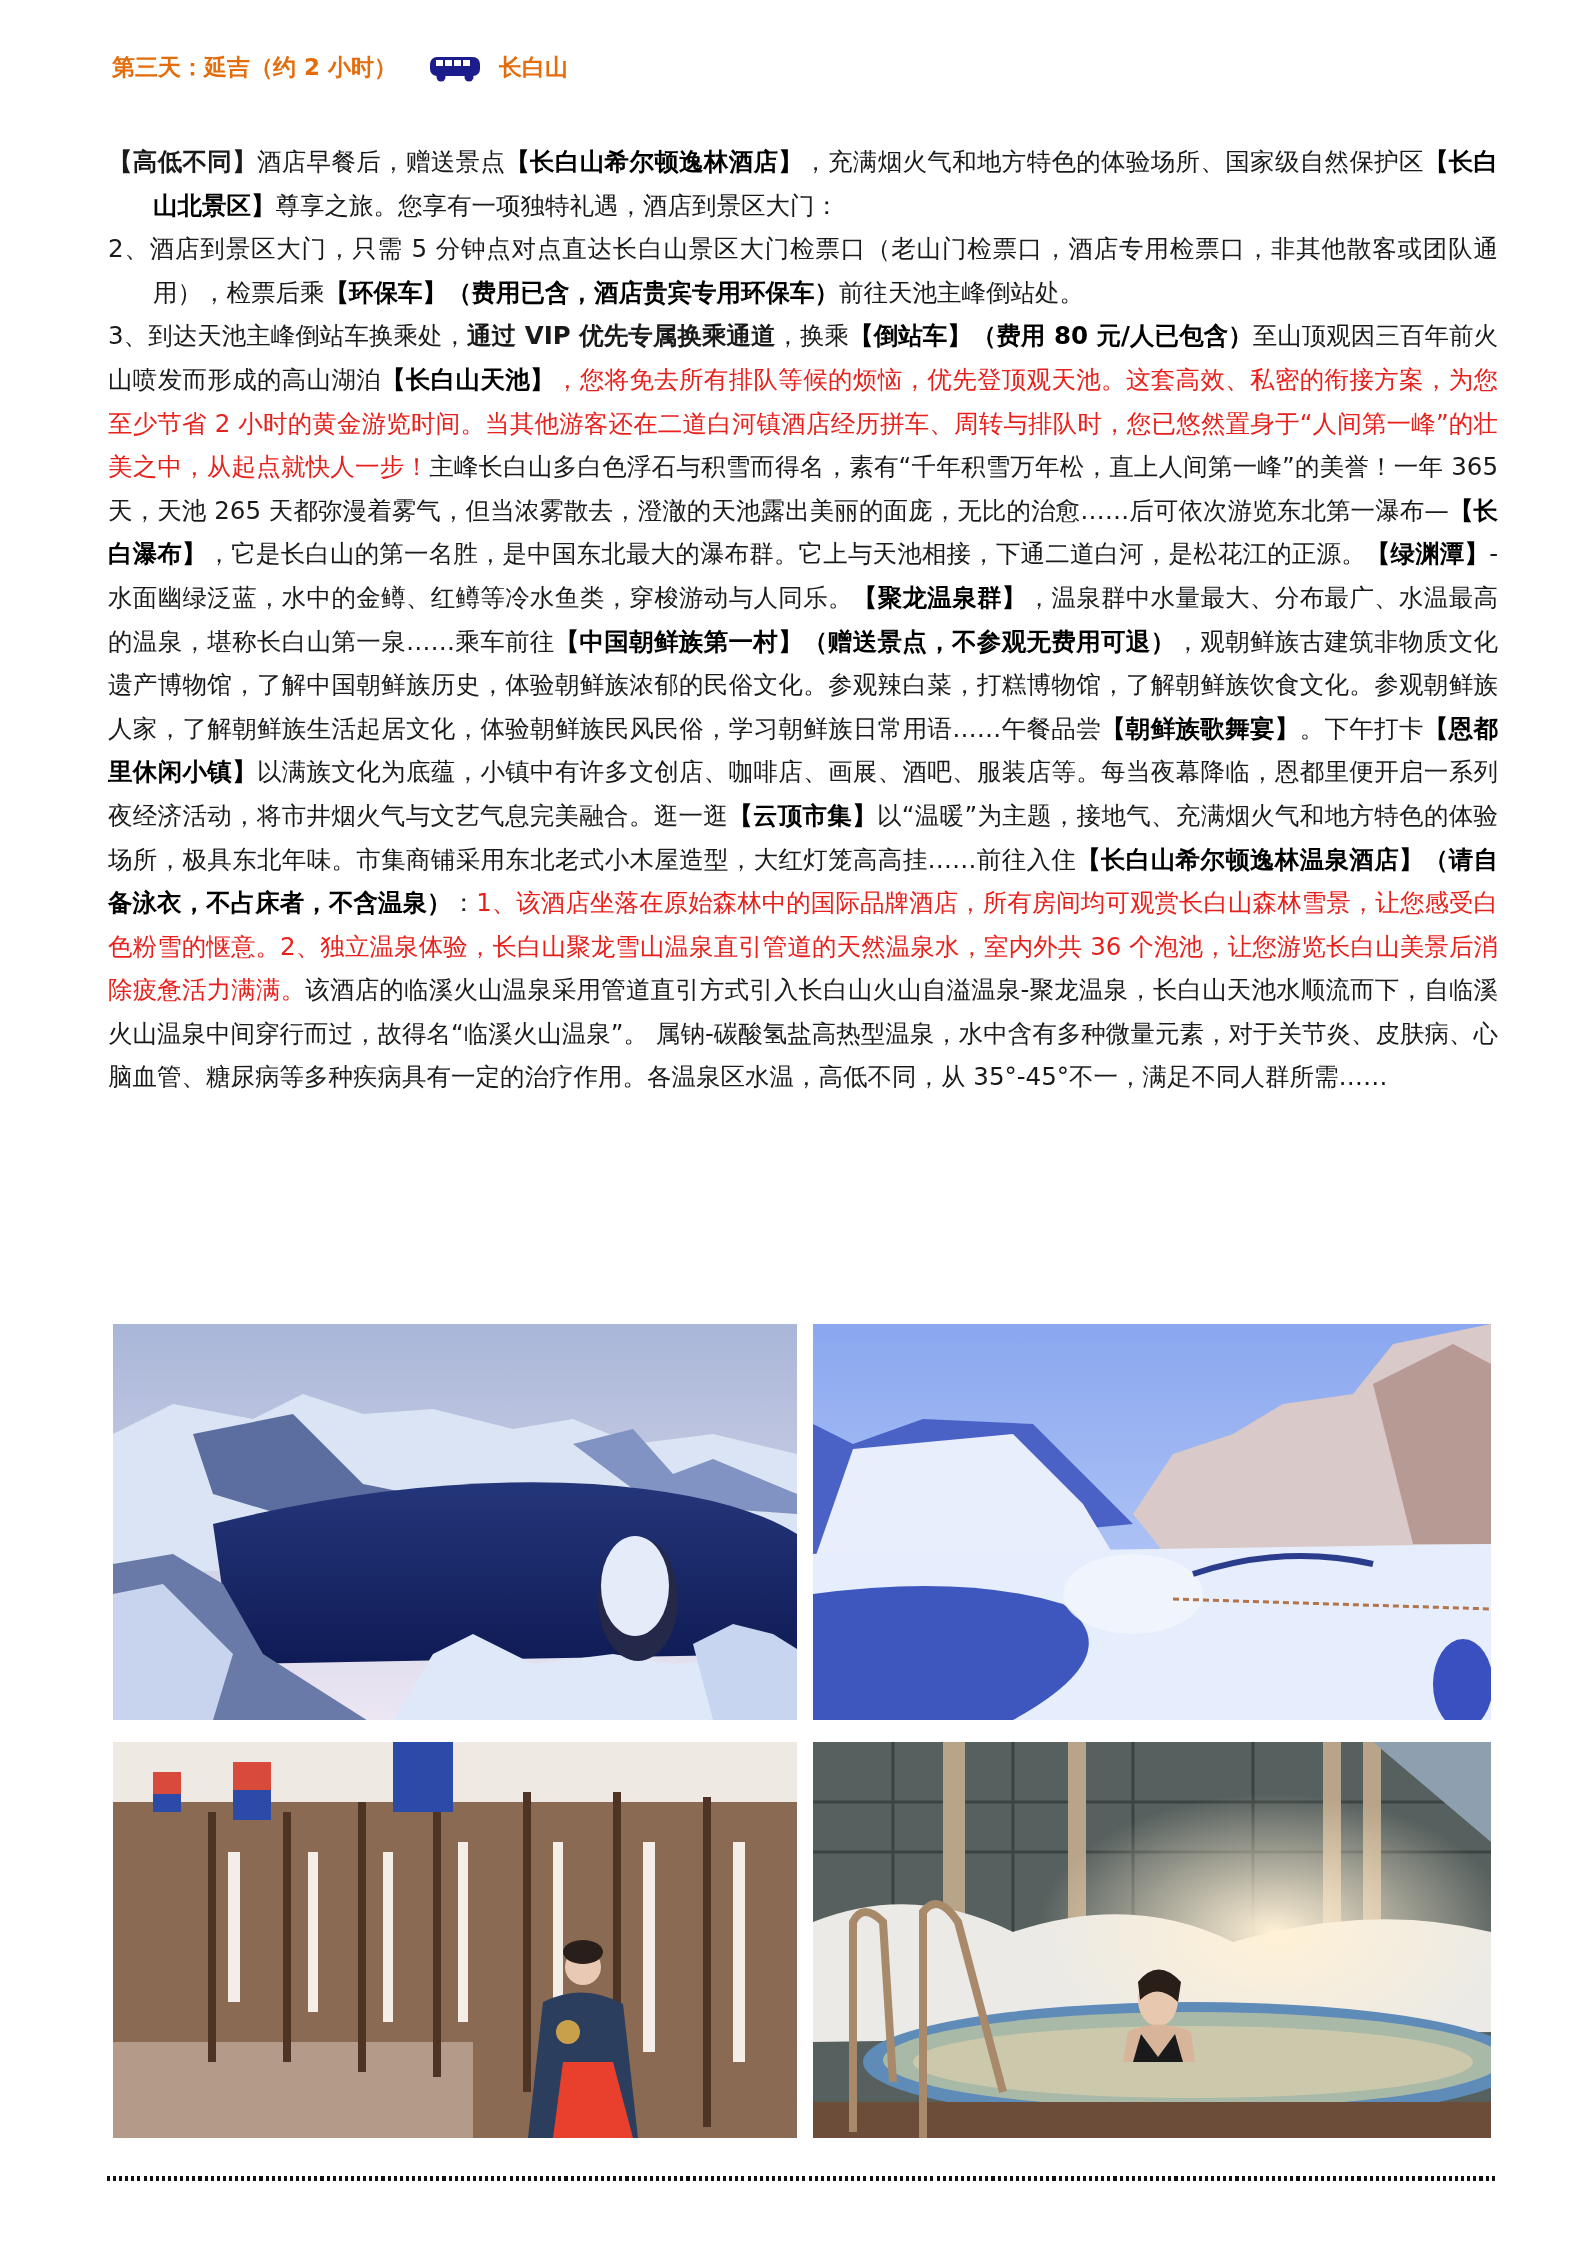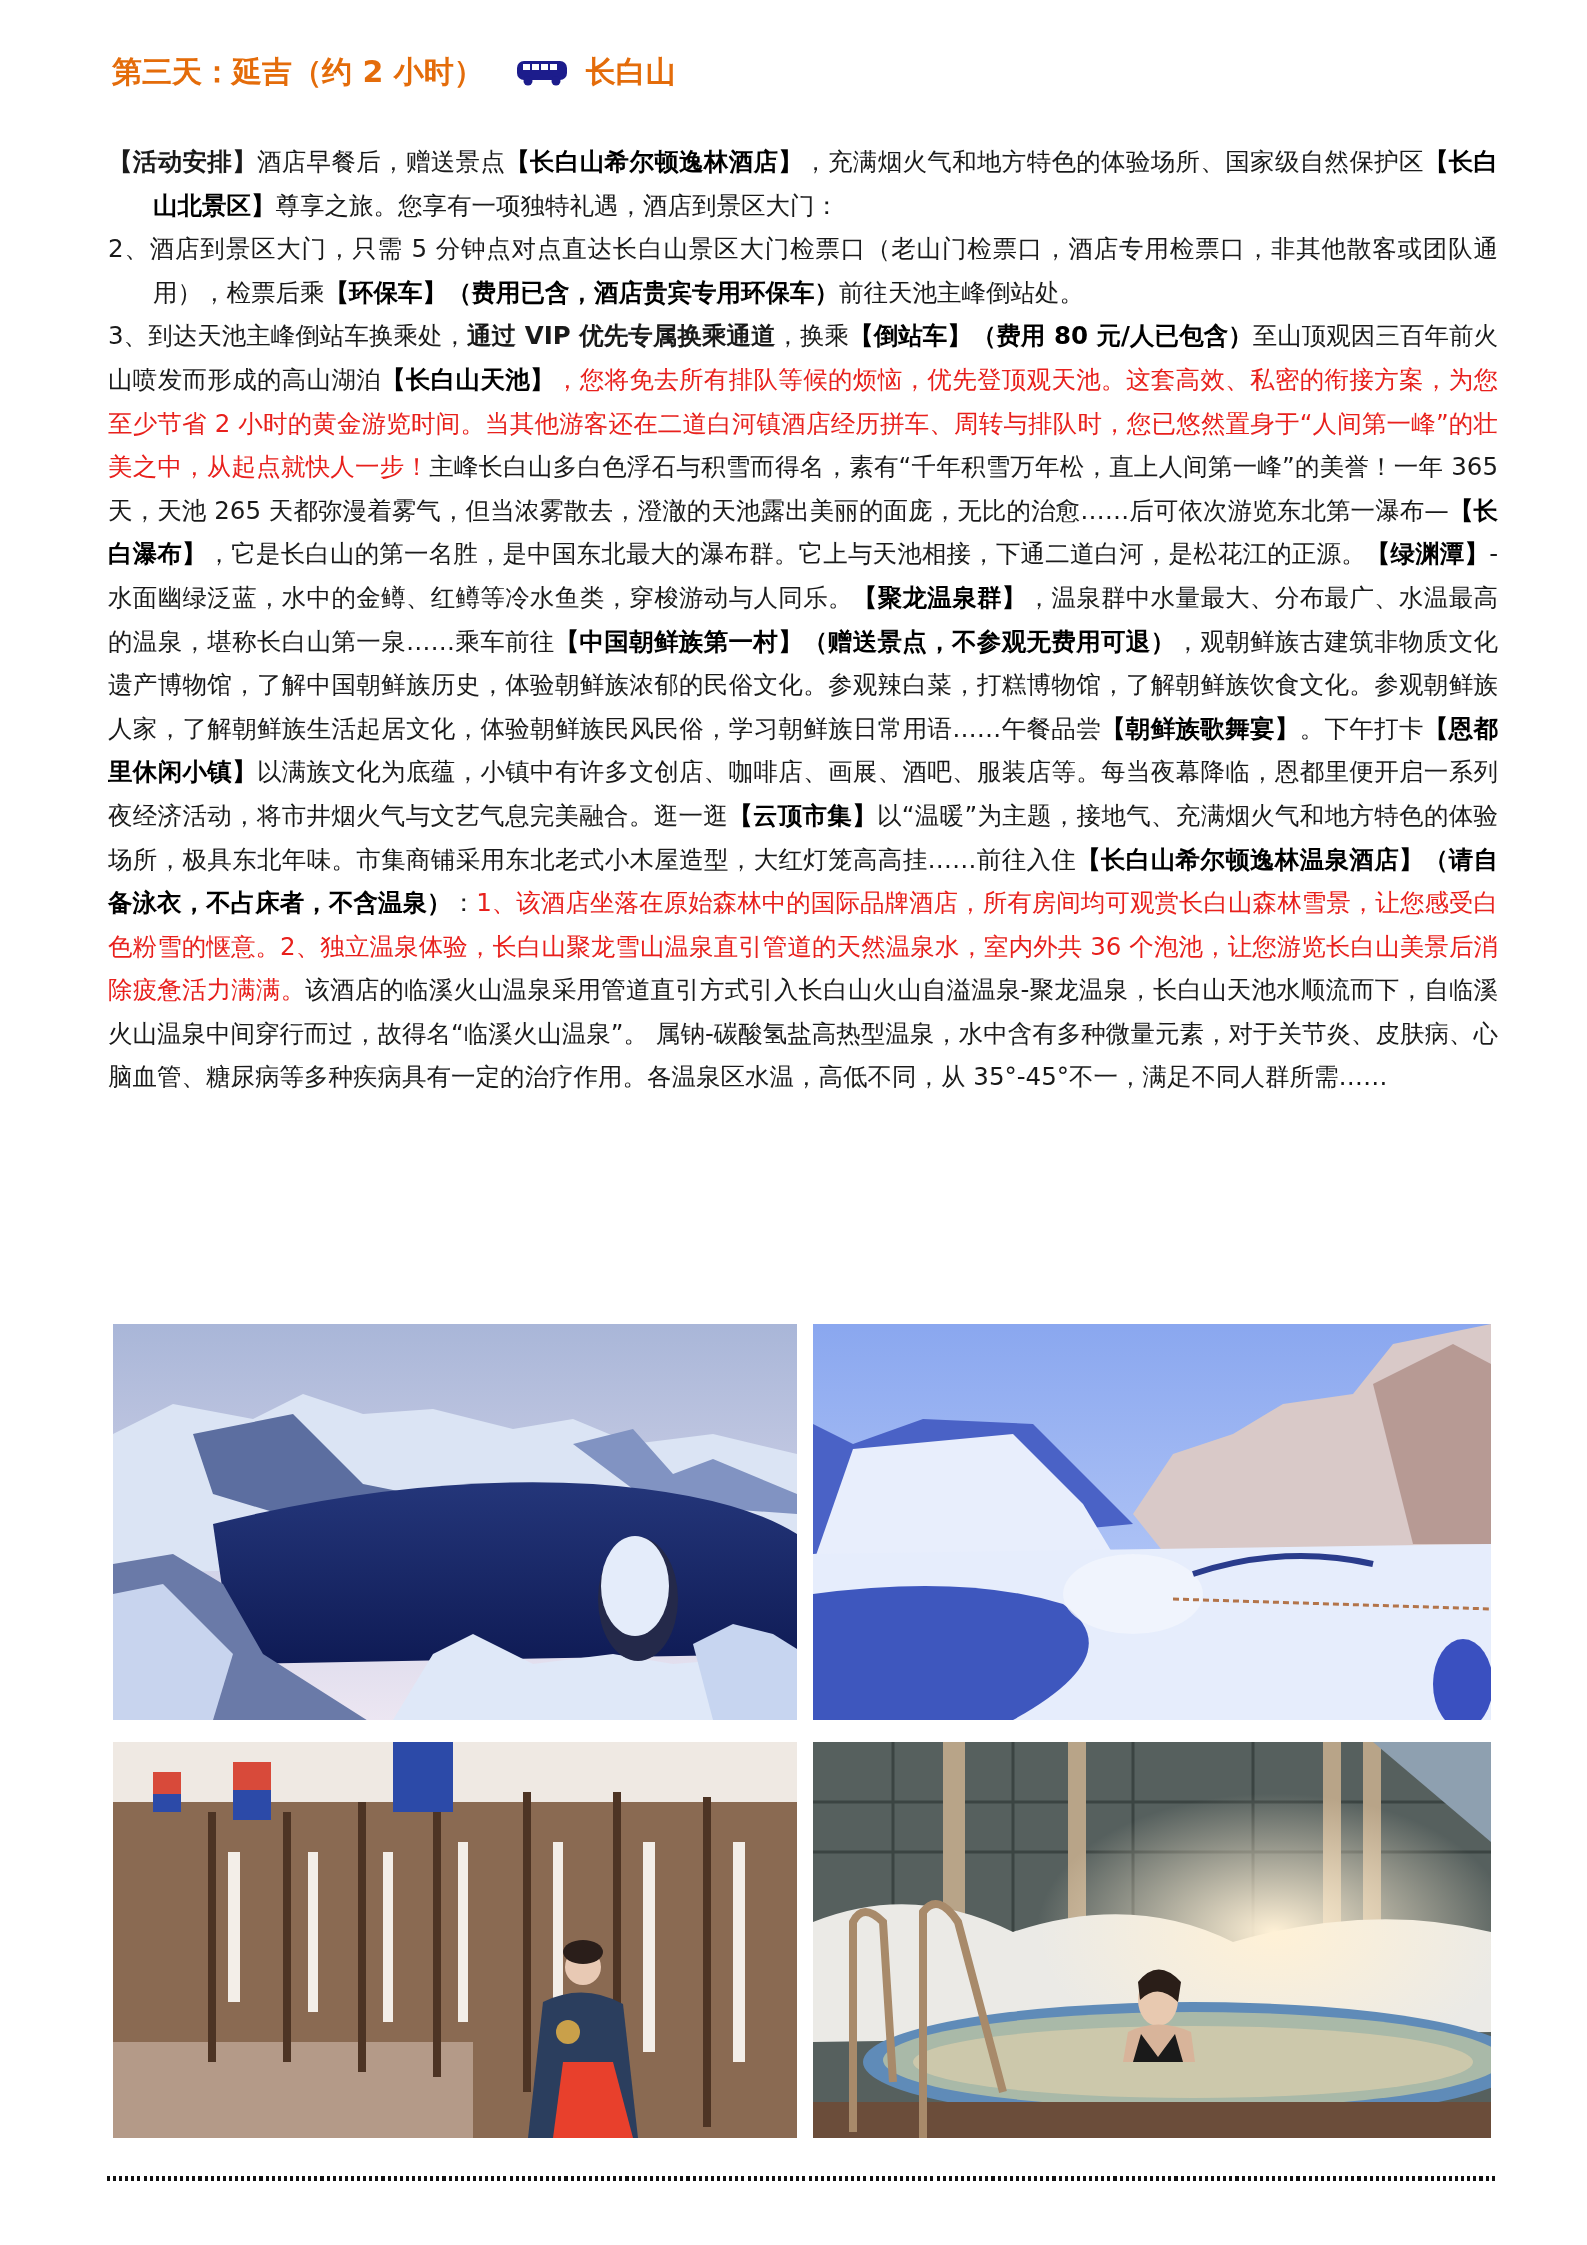--- a/index.html
+++ b/index.html
@@ -3,22 +3,22 @@
   <meta charset="utf-8">
   <style>
     html, body { margin: 0; padding: 0; background: #ffffff; }
     body {
       width: 1587px; height: 2245px; position: relative; overflow: hidden;
       font-family: "DejaVu Sans", "Liberation Sans", sans-serif;
       color: #1a1a1a;
     }
     .day-title {
       position: absolute; left: 112px; top: 52px;
-      font-size: 30px; font-weight: bold; color: #e46c0a;
-      display: flex; align-items: center; white-space: nowrap; gap: 10px;
+      font-size: 23px; font-weight: bold; color: #e46c0a;
+      display: flex; align-items: flex-end; white-space: nowrap; gap: 10px;
     }
     .day-title .bus { display: inline-block; width: 52px; height: 28px; margin: 0 8px 0 22px; }
     .content {
       position: absolute; left: 108px; top: 140px; width: 1390px;
       font-size: 24.5px; line-height: 43.6px; text-align: justify;
     }
     .content p { margin: 0; }
     .indent { padding-left: 45px; text-indent: -45px; }
     .hl { color: #000000; font-weight: bold; }
     .red { color: #e8201c; }
@@ -46,21 +46,21 @@
       <rect x="25" y="5" width="7" height="6" fill="#ffffff"></rect>
       <rect x="34" y="5" width="7" height="6" fill="#ffffff"></rect>
       <circle cx="12" cy="22" r="4.5" fill="#1c1c8c"></circle>
       <circle cx="40" cy="22" r="4.5" fill="#1c1c8c"></circle>
     </svg>
   </span>
   <span>长白山</span>
 </div>
 
 <div class="content">
-  <p class="indent"><span class="bold">【活动安排】</span><span>酒店早餐后，赠送景点</span><span class="hl">【长白山希尔顿逸林酒店】</span><span>，充满烟火气和地方特色的体验场所、国家级自然保护区</span><span class="hl">【长白山北景区】</span><span>尊享之旅。您享有一项独特礼遇，酒店到景区大门：</span></p>
+  <p class="indent"><span class="bold">【高低不同】</span><span>酒店早餐后，赠送景点</span><span class="hl">【长白山希尔顿逸林酒店】</span><span>，充满烟火气和地方特色的体验场所、国家级自然保护区</span><span class="hl">【长白山北景区】</span><span>尊享之旅。您享有一项独特礼遇，酒店到景区大门：</span></p>
 
 
   <p class="indent"><span>2、酒店到景区大门，只需 5 分钟点对点直达长白山景区大门检票口（老山门检票口，酒店专用检票口，非其他散客或团队通用），检票后乘</span><span class="hl">【环保车】（费用已含，酒店贵宾专用环保车）</span><span>前往天池主峰倒站处。</span></p>
 
   <p><span>3、到达天池主峰倒站车换乘处，</span><span class="bold">通过 VIP 优先专属换乘通道</span><span>，换乘</span><span class="hl">【倒站车】（费用 80 元/人已包含）</span><span>至山顶观因三百年前火山喷发而形成的高山湖泊</span><span class="hl">【长白山天池】</span><span class="red">，您将免去所有排队等候的烦恼，优先登顶观天池。这套高效、私密的衔接方案，为您至少节省 2 小时的黄金游览时间。当其他游客还在二道白河镇酒店经历拼车、周转与排队时，您已悠然置身于“人间第一峰”的壮美之中，从起点就快人一步！</span><span>主峰长白山多白色浮石与积雪而得名，素有“千年积雪万年松，直上人间第一峰”的美誉！一年 365 天，天池 265 天都弥漫着雾气，但当浓雾散去，澄澈的天池露出美丽的面庞，无比的治愈……后可依次游览东北第一瀑布—</span><span class="hl">【长白瀑布】</span><span>，它是长白山的第一名胜，是中国东北最大的瀑布群。它上与天池相接，下通二道白河，是松花江的正源。</span><span class="hl">【绿渊潭】</span><span>-水面幽绿泛蓝，水中的金鳟、红鳟等冷水鱼类，穿梭游动与人同乐。</span><span class="hl">【聚龙温泉群】</span><span>，温泉群中水量最大、分布最广、水温最高的温泉，堪称长白山第一泉……乘车前往</span><span class="hl">【中国朝鲜族第一村】（赠送景点，不参观无费用可退）</span><span>，观朝鲜族古建筑非物质文化遗产博物馆，了解中国朝鲜族历史，体验朝鲜族浓郁的民俗文化。参观辣白菜，打糕博物馆，了解朝鲜族饮食文化。参观朝鲜族人家，了解朝鲜族生活起居文化，体验朝鲜族民风民俗，学习朝鲜族日常用语……午餐品尝</span><span class="hl">【朝鲜族歌舞宴】</span><span>。下午打卡</span><span class="hl">【恩都里休闲小镇】</span><span>以满族文化为底蕴，小镇中有许多文创店、咖啡店、画展、酒吧、服装店等。每当夜幕降临，恩都里便开启一系列夜经济活动，将市井烟火气与文艺气息完美融合。逛一逛</span><span class="hl">【云顶市集】</span><span>以“温暖”为主题，接地气、充满烟火气和地方特色的体验场所，极具东北年味。市集商铺采用东北老式小木屋造型，大红灯笼高高挂……前往入住</span><span class="hl">【长白山希尔顿逸林温泉酒店】（请自备泳衣，不占床者，不含温泉）</span><span>：</span><span class="red">1、该酒店坐落在原始森林中的国际品牌酒店，所有房间均可观赏长白山森林雪景，让您感受白色粉雪的惬意。2、独立温泉体验，长白山聚龙雪山温泉直引管道的天然温泉水，室内外共 36 个泡池，让您游览长白山美景后消除疲惫活力满满。</span><span>该酒店的临溪火山温泉采用管道直引方式引入长白山火山自溢温泉-聚龙温泉，长白山天池水顺流而下，自临溪火山温泉中间穿行而过，故得名“临溪火山温泉”。 属钠-碳酸氢盐高热型温泉，水中含有多种微量元素，对于关节炎、皮肤病、心脑血管、糖尿病等多种疾病具有一定的治疗作用。各温泉区水温，高低不同，从 35°-45°不一，满足不同人群所需……</span></p>
 </div>
 
 <div class="photo-grid">
 
   <div class="photo" style="left:0;top:0;width:684px;height:396px;">

